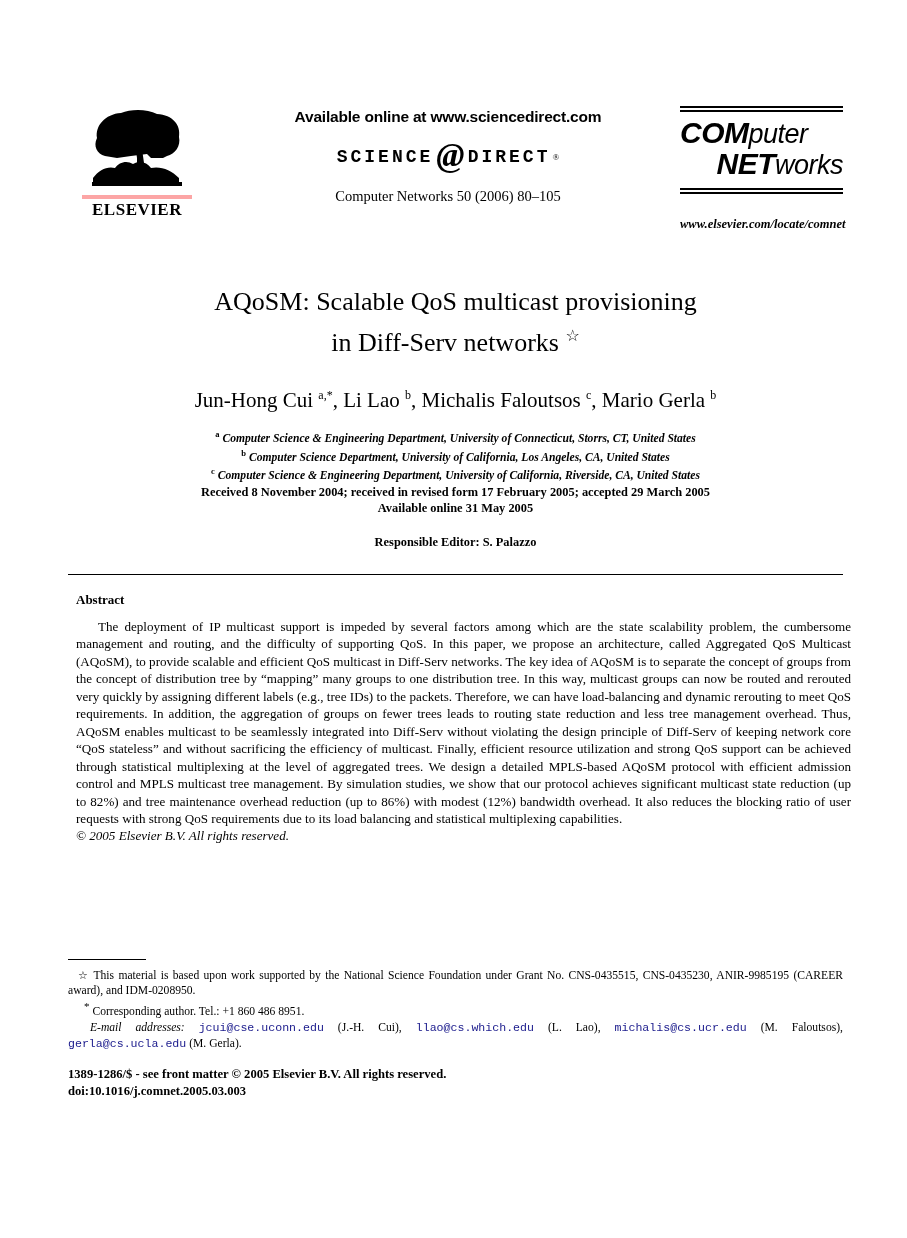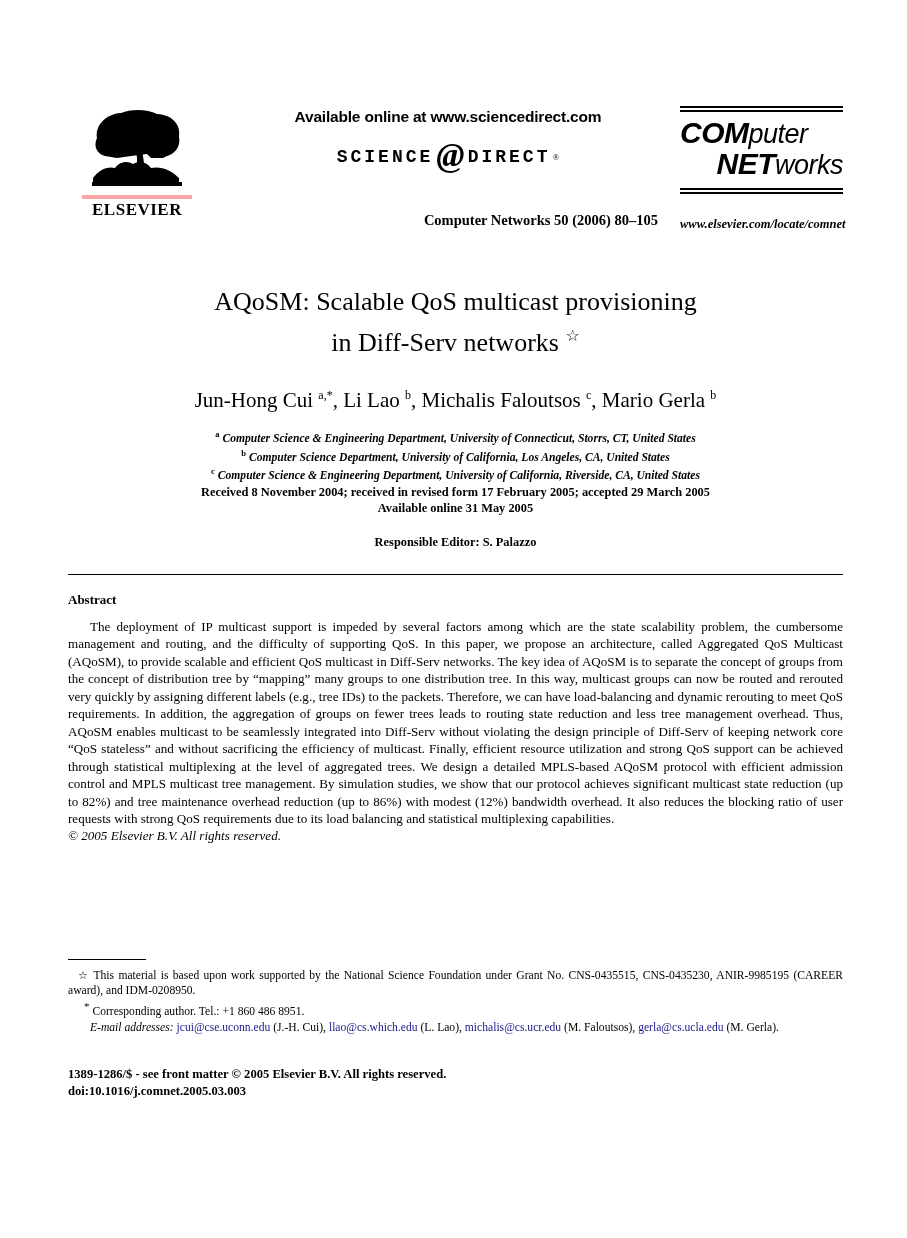--- a/index.html
+++ b/index.html
@@ -83,25 +83,24 @@
     font-style: italic;
     font-weight: bold;
     font-size: 34px;
     line-height: 30px;
     margin: 0 1px;
     position: relative;
     top: -2px;
   }
   .sd-reg { font-size: 9px; vertical-align: super; }
   .journal-ref {
-    margin-top: 40px;
-    font-family: "Liberation Serif", serif;
-    font-weight: bold;
+    margin-top: 16px;
+    font-family: "Liberation Serif", serif;
+    font-weight: normal;
     font-size: 14.5px;
-    text-align: right;
   }
 
   .cn-logo {
     position: absolute;
     left: 612px;
     top: 6px;
     width: 163px;
     font-style: italic;
   }
   .cn-rule-top {
@@ -176,21 +175,21 @@
   
   .abstract-rule {
     position: absolute;
     left: 68px;
     top: 574px;
     width: 775px;
     border-top: 1.2px solid #000;
   }
   .abstract-wrap {
     position: absolute;
-    left: 68px;
+    left: 76px;
     top: 592px;
     width: 775px;
   }
   .abstract-heading {
     font-weight: bold;
     font-size: 13px;
     margin-bottom: 10px;
   }
   .abstract-body {
     font-size: 13.1px;
@@ -220,21 +219,21 @@
     width: 775px;
     font-size: 11.6px;
     line-height: 15.2px;
   }
   .fn-line { text-align: justify; }
   .fn-grant { text-indent: 10px; }
   .fn-corr { text-indent: 16px; margin-top: 1px; }
   .fn-email { text-indent: 22px; margin-top: 1px; }
   .fn-star { font-size: 11px; }
   .fn-label { font-style: italic; }
-  .mail { color: #1a1a8c; }
+  .mail { color: #1a1a8c; font-family: Liberation Mono, monospace; }
 
   
   .imprint {
     position: absolute;
     left: 68px;
     top: 1066px;
     width: 775px;
     font-weight: bold;
     font-size: 12.6px;
     line-height: 17px;

